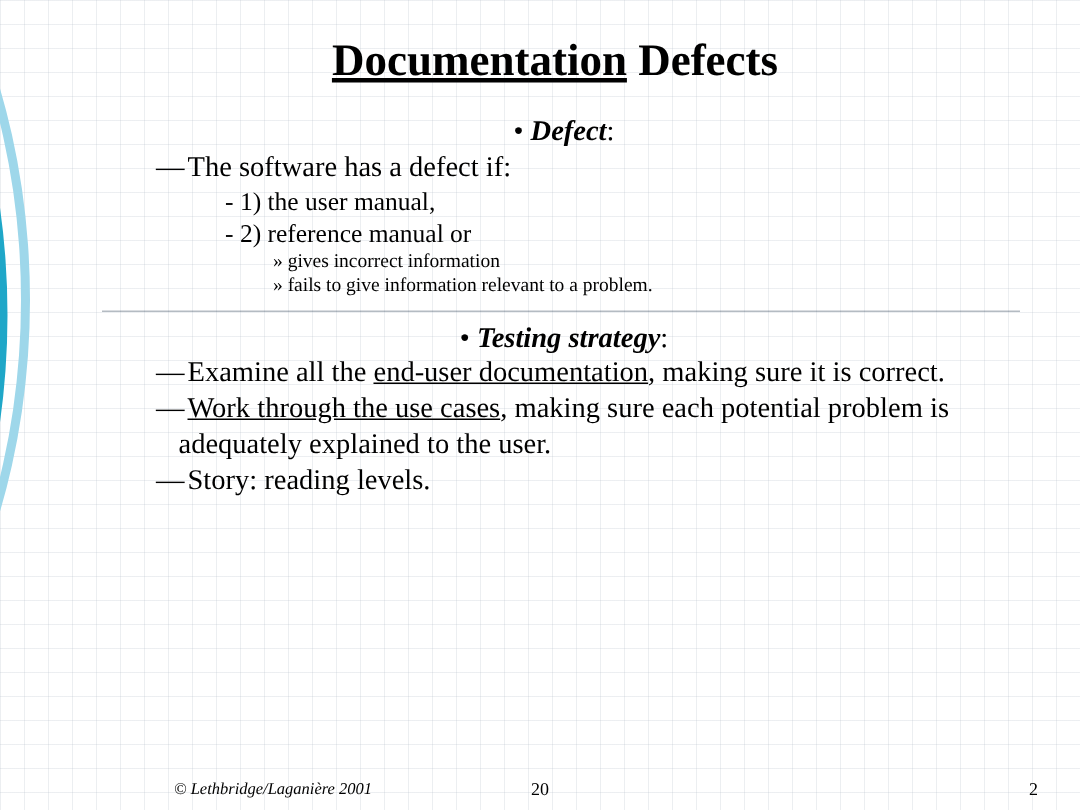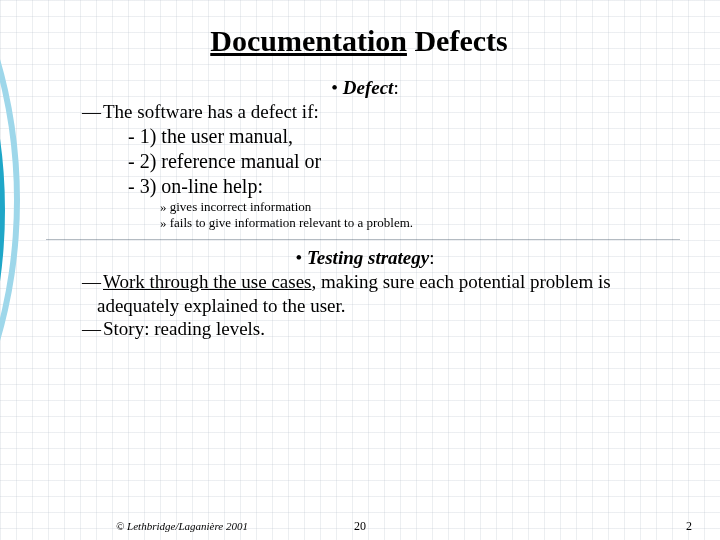--- a/index.html
+++ b/index.html
@@ -29,40 +29,40 @@
     position: absolute;
     border-radius: 50%;
     border: 3px solid;
   }
   .r1 { width: 560px; height: 760px; left: -290px; top: -120px; border-color: #9ed7ea; border-width: 6px; }
   .r2 { width: 560px; height: 760px; left: -305px; top: -110px; border-color: #1fa7c8; border-width: 10px; }
 
   .slide {
     position: absolute; inset: 0;
     z-index: 2;
-    padding: 24px 40px 0 38px;
+    padding: 24px 40px 0 60px;
   }
   h1.title {
     text-align: center;
     font-size: 30px;
     font-weight: 700;
     margin-bottom: 18px;
   }
   .title .u { text-decoration: underline; }
 
   .content { font-size: 19px; line-height: 1.25; color: #000; padding-left: 12px; }
 
   .lvl1 { margin-left: 0; text-align: center; }
   .lvl1::before { content: "• "; }
   .lvl1 .term { font-style: italic; font-weight: 700; }
 
   .lvl2 { margin-left: 32px; }
   .lvl2::before { content: "―"; margin-right: 2px; }
 
-  .lvl3 { margin-left: 78px; font-size: 20px; }
+  .lvl3 { margin-left: 78px; font-size: 17px; }
   .lvl3::before { content: "- "; }
 
   .lvl4 { margin-left: 110px; font-size: 13px; }
   .lvl4::before { content: "» "; }
 
   .u { text-decoration: underline; }
 
   .divider {
     border: none; border-top: 1px solid rgba(40,60,80,0.35);
     margin: 8px 0 6px -4px;
@@ -94,28 +94,28 @@
   <h1 class="title">
     <span class="u">Documentation</span><span> Defects</span>
   </h1>
 
   <div class="content">
 
     <div class="lvl1"><span class="term">Defect</span>:</div>
     <div class="lvl2">The software has a defect if:</div>
     <div class="lvl3">1) the user manual,</div>
     <div class="lvl3">2) reference manual or</div>
-    <div class="lvl3">3) on-line help:</div>
     <div class="lvl4">gives incorrect information</div>
     <div class="lvl4">fails to give information relevant to a problem.</div>
 
     <hr class="divider">
 
     <div class="lvl1"><span class="term">Testing strategy</span>:</div>
 
+    <div class="lvl2 wrap"><span>Examine all the </span><span class="u">end-user documentation</span><span>, making sure it is correct.</span></div>
 
     <div class="lvl2 wrap"><span class="u">Work through the use cases</span><span>, making sure each potential problem is adequately explained to the user.</span></div>
 
     <div class="lvl2">Story:  reading levels.</div>
 
   </div>
 </div>
 
 <div class="footer">
   <span class="copyright">© Lethbridge/Laganière 2001</span>

